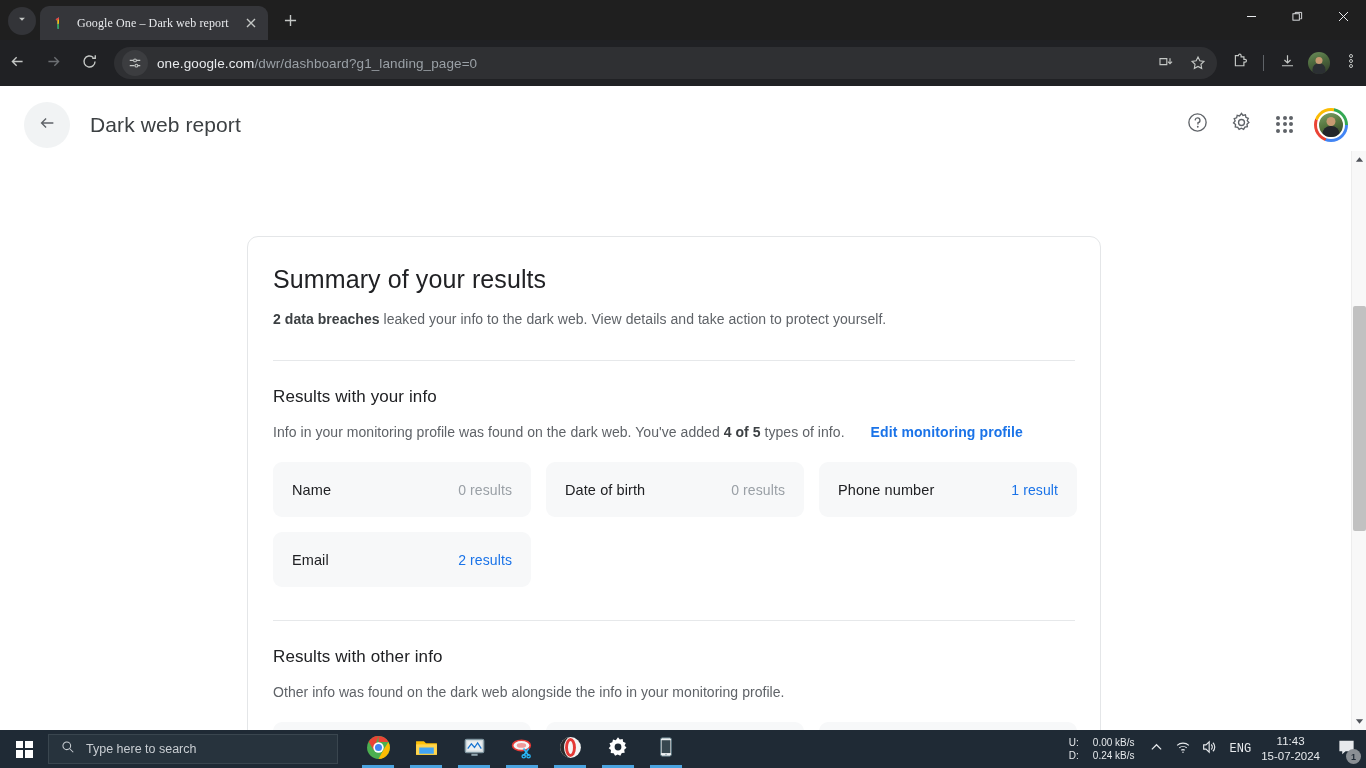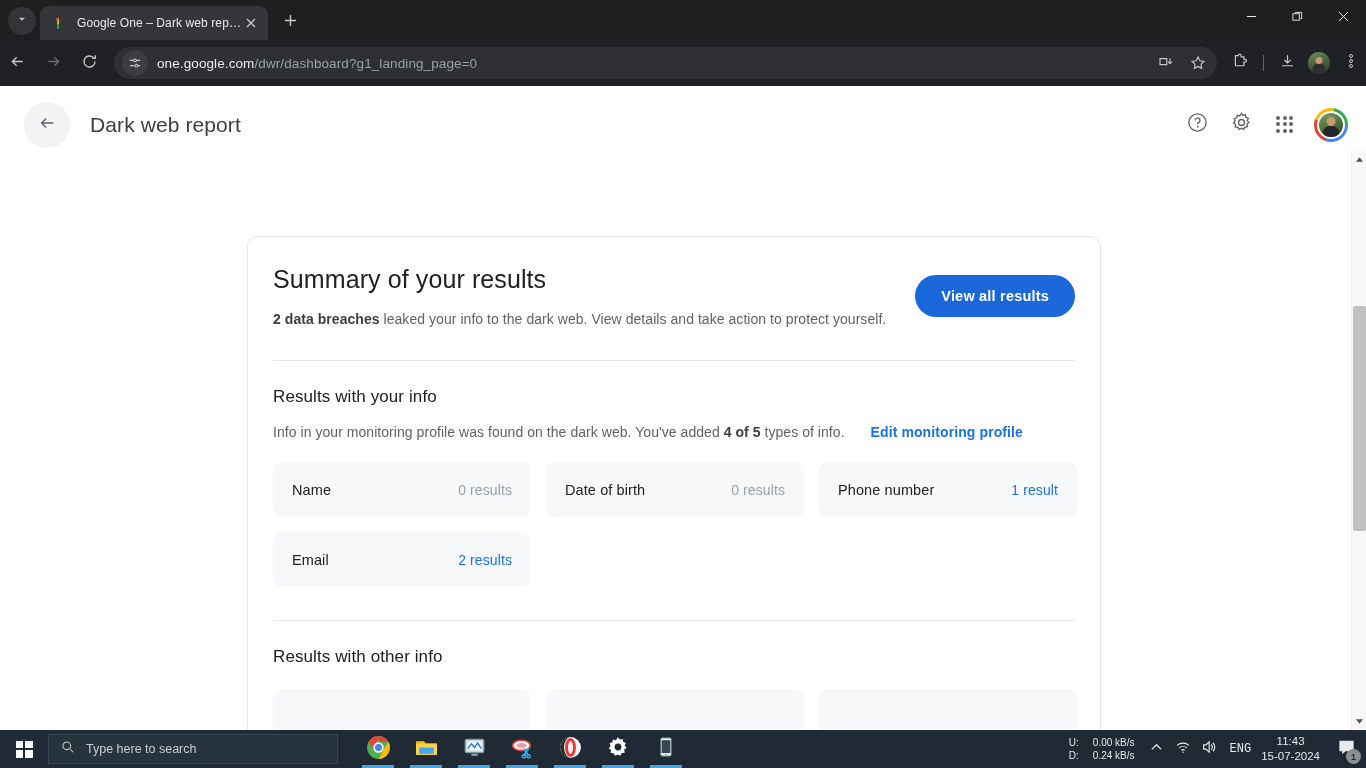--- a/index.html
+++ b/index.html
@@ -28,21 +28,21 @@
   .tab {
     height: 34px; width: 228px; background: #35363a;
     border-radius: 9px 9px 0 0;
     display: flex; align-items: center; padding: 0 8px 0 11px;
     position: relative; flex: none; cursor: pointer;
   }
   .tab-favicon { width: 16px; height: 16px; flex: none; position: relative; }
   .tab-title {
     font-size: 12px; color: #e8eaed; margin-left: 10px;
     white-space: nowrap; overflow: hidden; text-overflow: ellipsis;
-    flex: 1; letter-spacing: .1px;
+    flex: 1; letter-spacing: .1px; font-family: Liberation Serif, serif;
   }
   .tab-close {
     width: 18px; height: 18px; flex: none; border-radius: 50%;
     display: flex; align-items: center; justify-content: center; cursor: pointer;
   }
   .tab-close svg { stroke: #c4c7c5; }
   .new-tab {
     width: 28px; height: 28px; margin: 0 0 4px 8px; border-radius: 50%;
     display: flex; align-items: center; justify-content: center; cursor: pointer; flex: none;
   }
@@ -452,21 +452,20 @@
 
     <div class="scroll-area">
 
       <div class="card">
 
         <div class="summary-row">
           <div class="summary-left">
             <div class="summary-title">Summary of your results</div>
             <div class="summary-sub"><b>2 data breaches</b><span> leaked your info to the dark web. View details and take action to protect yourself.</span></div>
           </div>
-          <button class="btn-primary">View all results</button>
         </div>
 
         <div class="divider"></div>
 
         <div class="section-title">Results with your info</div>
         <div class="section-desc-row">
           <div class="section-desc"><span>Info in your monitoring profile was found on the dark web. You've added </span><b>4 of 5</b><span> types of info.</span></div>
           <div class="link-blue">Edit monitoring profile</div>
         </div>
 
@@ -485,20 +484,23 @@
           </div>
           <div class="chip">
             <span class="chip-label">Email</span>
             <span class="chip-value has">2 results</span>
           </div>
         </div>
 
         <div class="divider"></div>
 
         <div class="section-title">Results with other info</div>
+        <div class="section-desc-row">
+          <div class="section-desc">Other info was found on the dark web alongside the info in your monitoring profile.</div>
+        </div>
 
         <div class="chip-grid">
           <div class="chip">
             
             
           </div>
           <div class="chip">
             
             
           </div>

